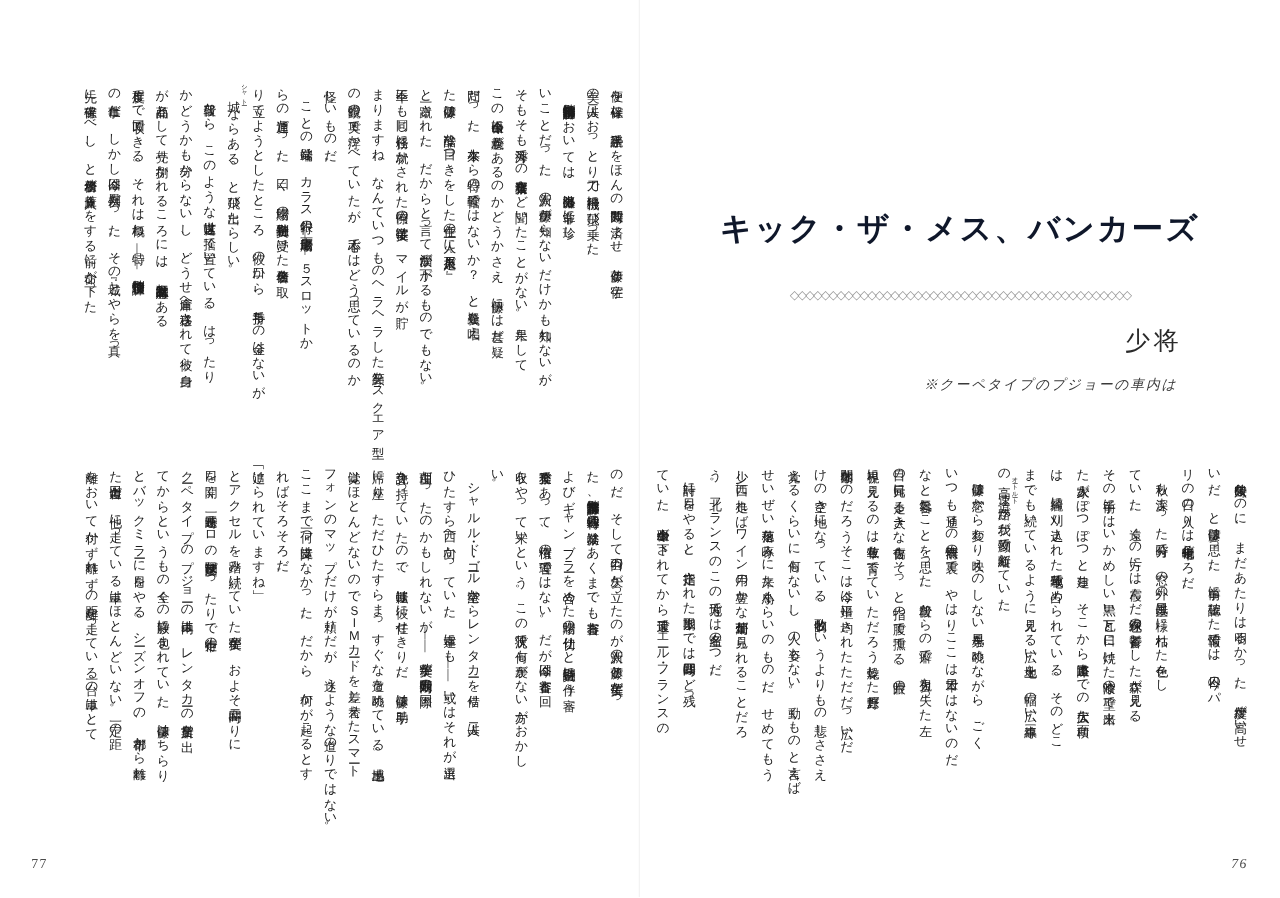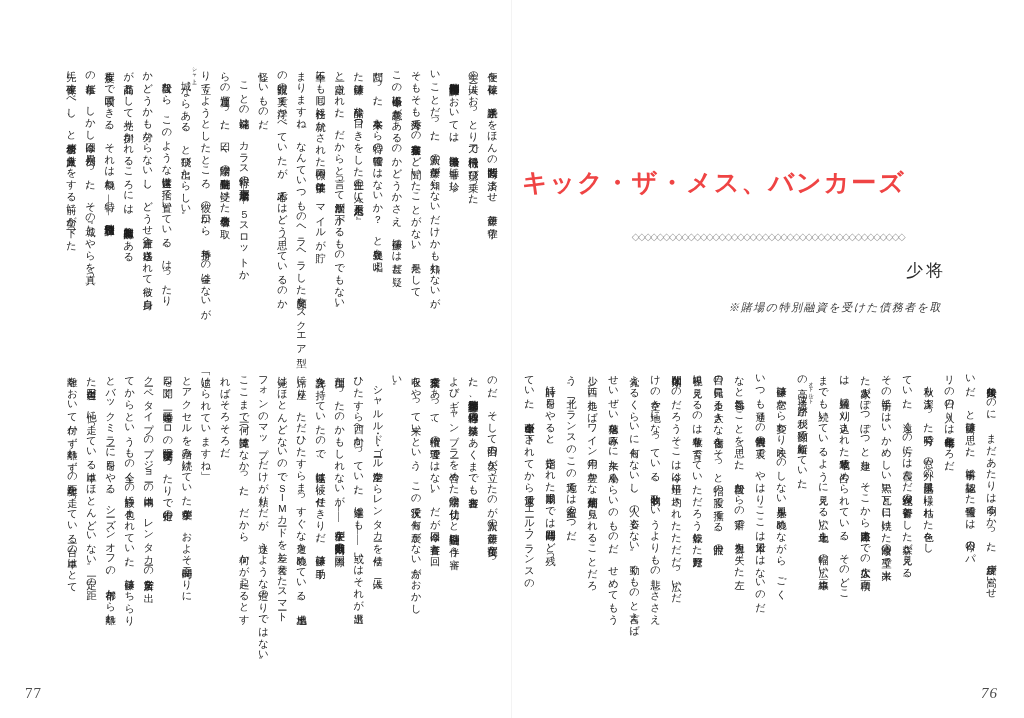--- a/index.html
+++ b/index.html
@@ -4,63 +4,63 @@
 <style>
   html,body{margin:0;padding:0;background:#ffffff;}
   #spread{
     position:relative;width:1024px;height:718px;background:#ffffff;
     margin:0 auto;overflow:hidden;
     font-family:"Liberation Serif","DejaVu Serif",serif;color:#1c1c1c;
   }
   .gutter{position:absolute;left:511px;top:0;width:1px;height:718px;background:#f3f3f3;}
   
   .title{
-    position:absolute;top:166px;left:522px;width:492px;text-align:left;
-    font-size:25px;font-weight:600;letter-spacing:2px;color:#ef4444;white-space:nowrap;
+    position:absolute;top:166px;left:522px;width:492px;text-align:center;
+    font-size:25px;font-weight:600;letter-spacing:2px;color:#0f172a;white-space:nowrap;
   }
   .divider{
     position:absolute;top:231px;left:522px;width:492px;text-align:center;
     font-size:10px;letter-spacing:-1.5px;color:#9a9a9a;white-space:nowrap;
   }
   .author{
     position:absolute;top:259px;right:78px;
-    font-size:17px;letter-spacing:3px;color:#2a2a2a;text-align:right;
+    font-size:20px;letter-spacing:3px;color:#2a2a2a;text-align:right;
   }
   .note{
     position:absolute;top:300px;right:82px;
     font-size:11px;font-style:italic;letter-spacing:1.5px;color:#3a3a3a;
   }
   
   .band{
     position:absolute;
     writing-mode:vertical-rl;text-orientation:mixed;
     font-size:10.2px;color:#1c1c1c;
   }
   .band p.tcol{margin:0;padding:0;white-space:nowrap;letter-spacing:0.3px;}
   .band-right{top:368px;right:22px;width:484px;height:296px;}
   .band-right p.tcol{line-height:21px;}
   .band-left-upper{top:64px;left:62px;width:440px;height:296px;}
   .band-left-lower{top:369px;left:62px;width:440px;height:296px;}
   .band-left-upper p.tcol,.band-left-lower p.tcol{line-height:19.1px;}
   ruby rt{font-size:5px;letter-spacing:0;color:#1c1c1c;}
   
-  .pagenum{position:absolute;font-size:15px;color:#4a4a4a;letter-spacing:1px;text-align:right;}
+  .pagenum{position:absolute;font-size:11px;color:#4a4a4a;letter-spacing:1px;text-align:right;}
   .pagenum-left{left:25px;top:685px;}
   .pagenum-right{right:26px;top:685px;font-style:italic;}
 </style>
 </head>
 <body>
 
 <div id="spread">
   <div class="gutter"></div>
 
   <div class="title">キック・ザ・メス、バンカーズ</div>
   <div class="divider">◇◇◇◇◇◇◇◇◇◇◇◇◇◇◇◇◇◇◇◇◇◇◇◇◇◇◇◇◇◇◇◇◇◇◇◇◇◇◇◇◇◇◇◇</div>
   <div class="author">少将</div>
-  <div class="note">※賭場の特別融資を受けた債務者を取</div>
+  <div class="note">※クーペタイプのプジョーの車内は</div>
   <div class="band band-right">
       <p class="tcol">　午後六時なのに、まだあたりは明るかった。緯度が高いせ</p>
       <p class="tcol">いだ、と伊藤は思った。事前に確認した情報では、今日のパ</p>
       <p class="tcol">リの日の入りは午後七時半ごろだ。</p>
       <p class="tcol">　秋も深まった時分で、窓の外の風景は一様に枯れた色をし</p>
       <p class="tcol">ていた。遠くの方には霞んだ深緑色の鬱蒼とした森が見える。</p>
       <p class="tcol">その手前にはいかめしい黒い瓦と日に焼けた漆喰の壁で出来</p>
       <p class="tcol">た人家がぽつぽつと建ち、そこから道路際までの広大な面積</p>
       <p class="tcol">は、綺麗に刈り込まれた牧草地で占められている。そのどこ</p>
       <p class="tcol">までも続いているように見える広い土地を、幅の広い三車線</p>

